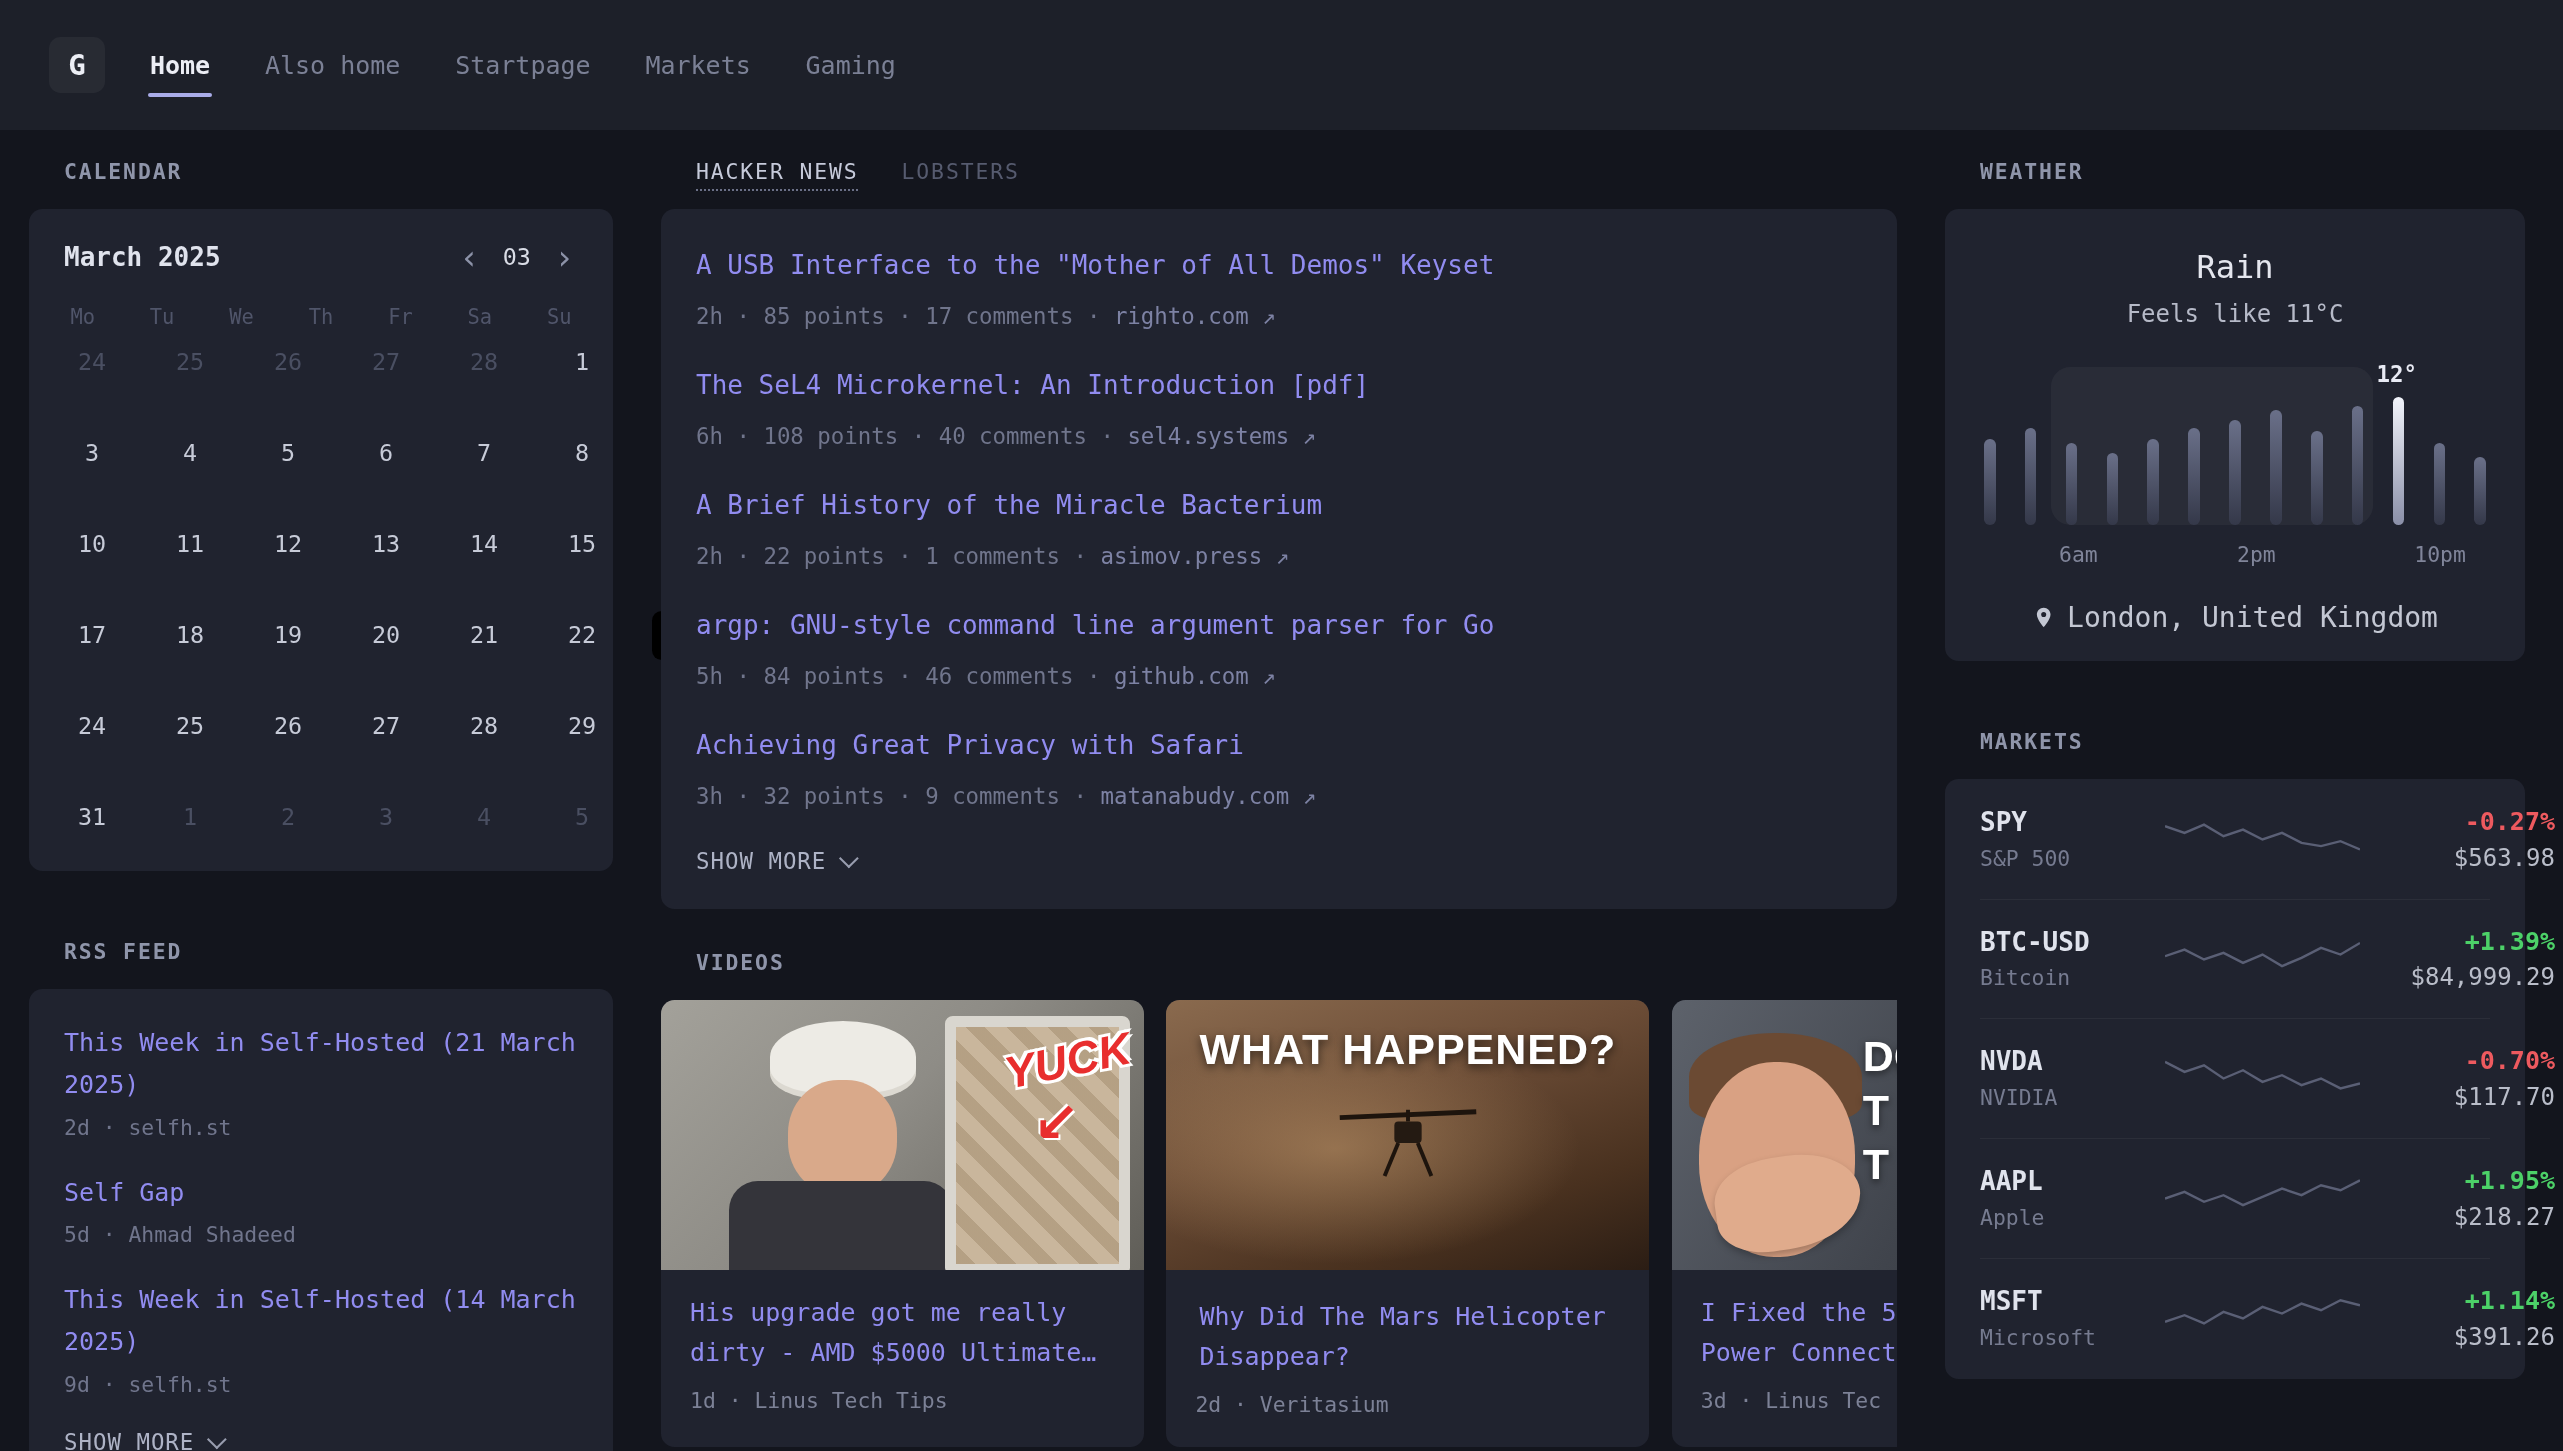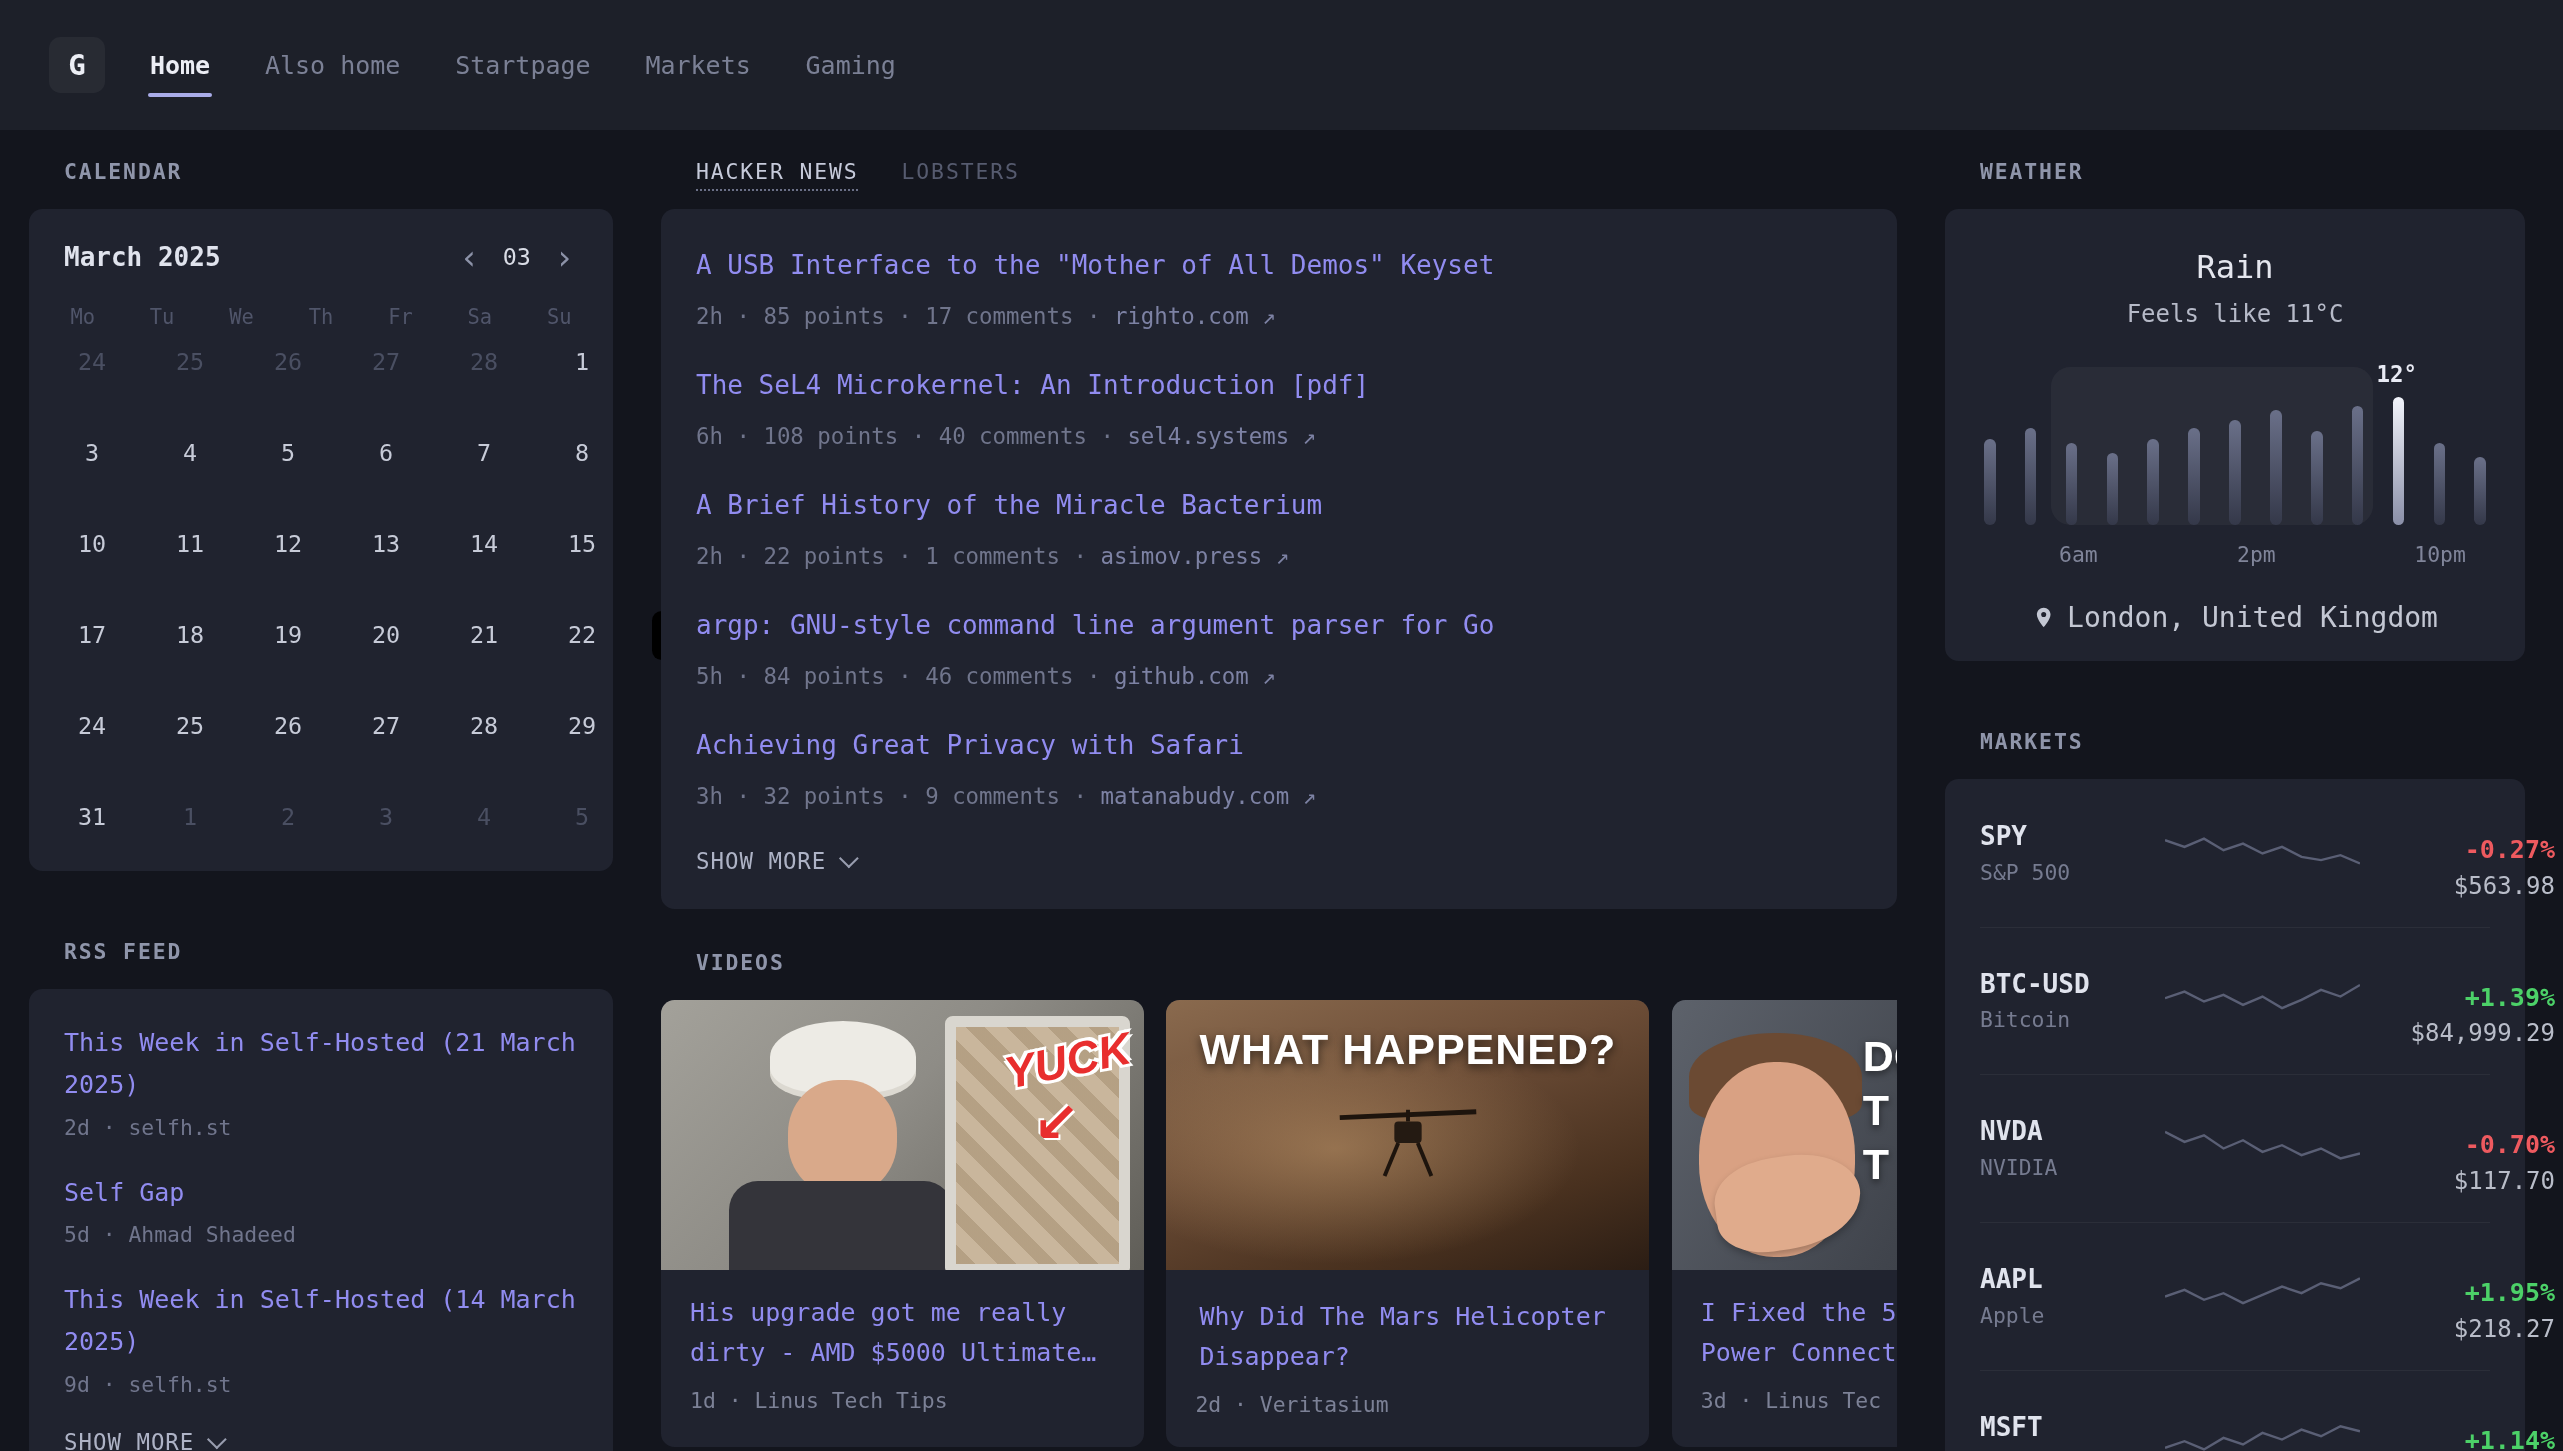--- a/index.html
+++ b/index.html
@@ -102,21 +102,21 @@
   .pin{color:#c3c7d3;flex:none;}
   
   .markets-card{padding:1px 35px;}
   .m-row{display:flex;align-items:center;padding:26px 0;cursor:pointer;}
   .m-row + .m-row{border-top:1px solid rgba(255,255,255,.05);}
   .m-left{width:185px;flex:none;}
   .m-ticker{font-size:26px;line-height:31px;color:#e0e3ed;font-weight:600;}
   .m-name{font-size:21.4px;line-height:27px;color:#767b90;margin-top:6.8px;}
   .m-spark{flex:1;display:flex;justify-content:center;}
   .m-spark svg polyline{stroke:#5a5f75;fill:none;stroke-width:2.4;}
-  .m-right{width:195px;flex:none;text-align:right;margin-top:28px;}
+  .m-right{width:195px;flex:none;text-align:right;}
   .m-change{font-size:25px;line-height:31px;font-weight:600;}
   .m-row.up .m-change{color:#4cd168;}
   .m-row.down .m-change{color:#ee5a5f;}
   .m-price{font-size:24px;line-height:29px;color:#b9bdc9;margin-top:6.8px;}
 </style>
 </head>
 <body>
 
 <nav class="topnav">
   <div class="logo">G</div>

